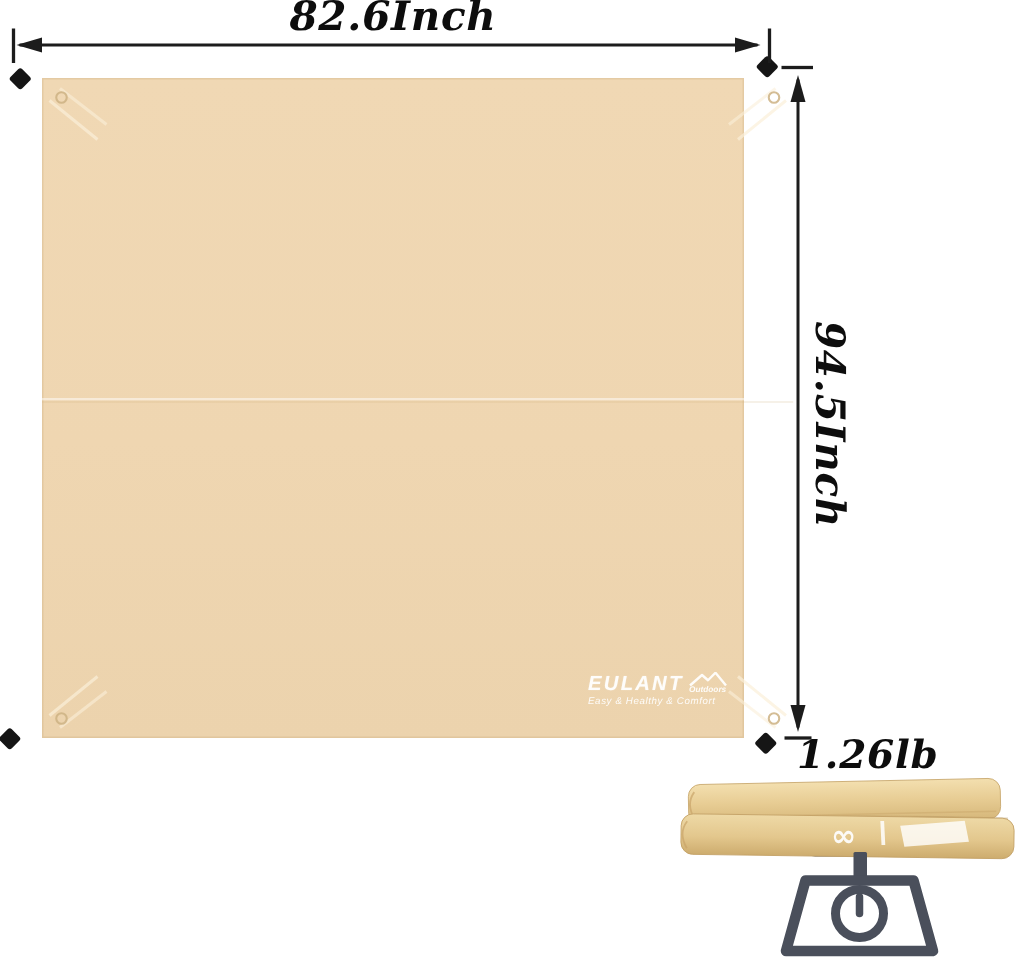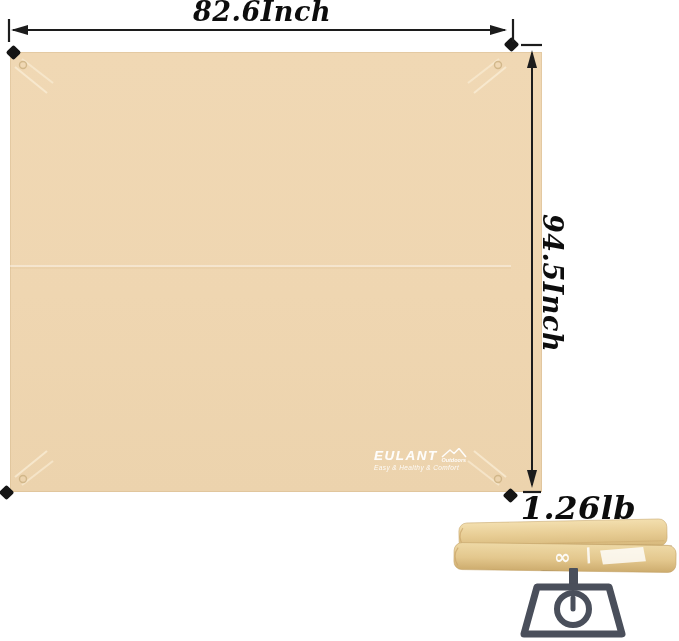--- a/index.html
+++ b/index.html
@@ -3,23 +3,24 @@
 <meta charset="utf-8">
 <style>
   html,body { margin:0; padding:0; background:#fff; }
   .canvas {
     position:relative; width:679px; height:641px; background:#FFFFFF;
     overflow:hidden; font-family:"Liberation Sans", sans-serif;
   }
 
   
   .tarp {
-    position:absolute; left:10px; top:52px; width:532px; height:440px;
+    position:absolute; left:28px; top:52px; width:448px; height:440px;
     background:linear-gradient(180deg,#F0D8B4 0%, #EFD6B1 55%, #ECD3AD 100%);
     box-shadow: inset 0 0 0 1px rgba(190,160,110,0.25);
+    padding-left: 20px;
   }
   .tarp-decor { position:absolute; left:0; top:0; }
 
   
   .stake {
     position:absolute; width:11px; height:11px; background:#151515;
     transform:rotate(45deg); border-radius:2px;
   }
   .stake.tl { left:8px;   top:47px;  }
   .stake.tr { left:506px; top:39px;  }
@@ -31,21 +32,21 @@
     position:absolute; color:#0D0D0D;
     font-family:"DejaVu Serif", serif; font-weight:bold; font-style:italic;
     font-size:27px; letter-spacing:0.5px; text-align:center; white-space:nowrap;
   }
   .dim-width  { left:132px; top:-4px; width:260px; }
   .dim-height {
     left:473px; top:265px; width:160px; height:36px;
     display:flex; align-items:center; justify-content:center;
     transform:rotate(90deg);
   }
-  .dim-weight { left:496px; top:489px; width:165px; font-size:32px; }
+  .dim-weight { left:496px; top:489px; width:165px; font-size:26px; }
 
   .arrow-svg { position:absolute; }
   .arrow-top  { left:0px;   top:14px; }
   .arrow-side { left:516px; top:40px; }
 
   
   .logo {
     position:absolute; left:364px; top:396px; width:116px;
     color:rgba(255,255,255,0.92);
   }

